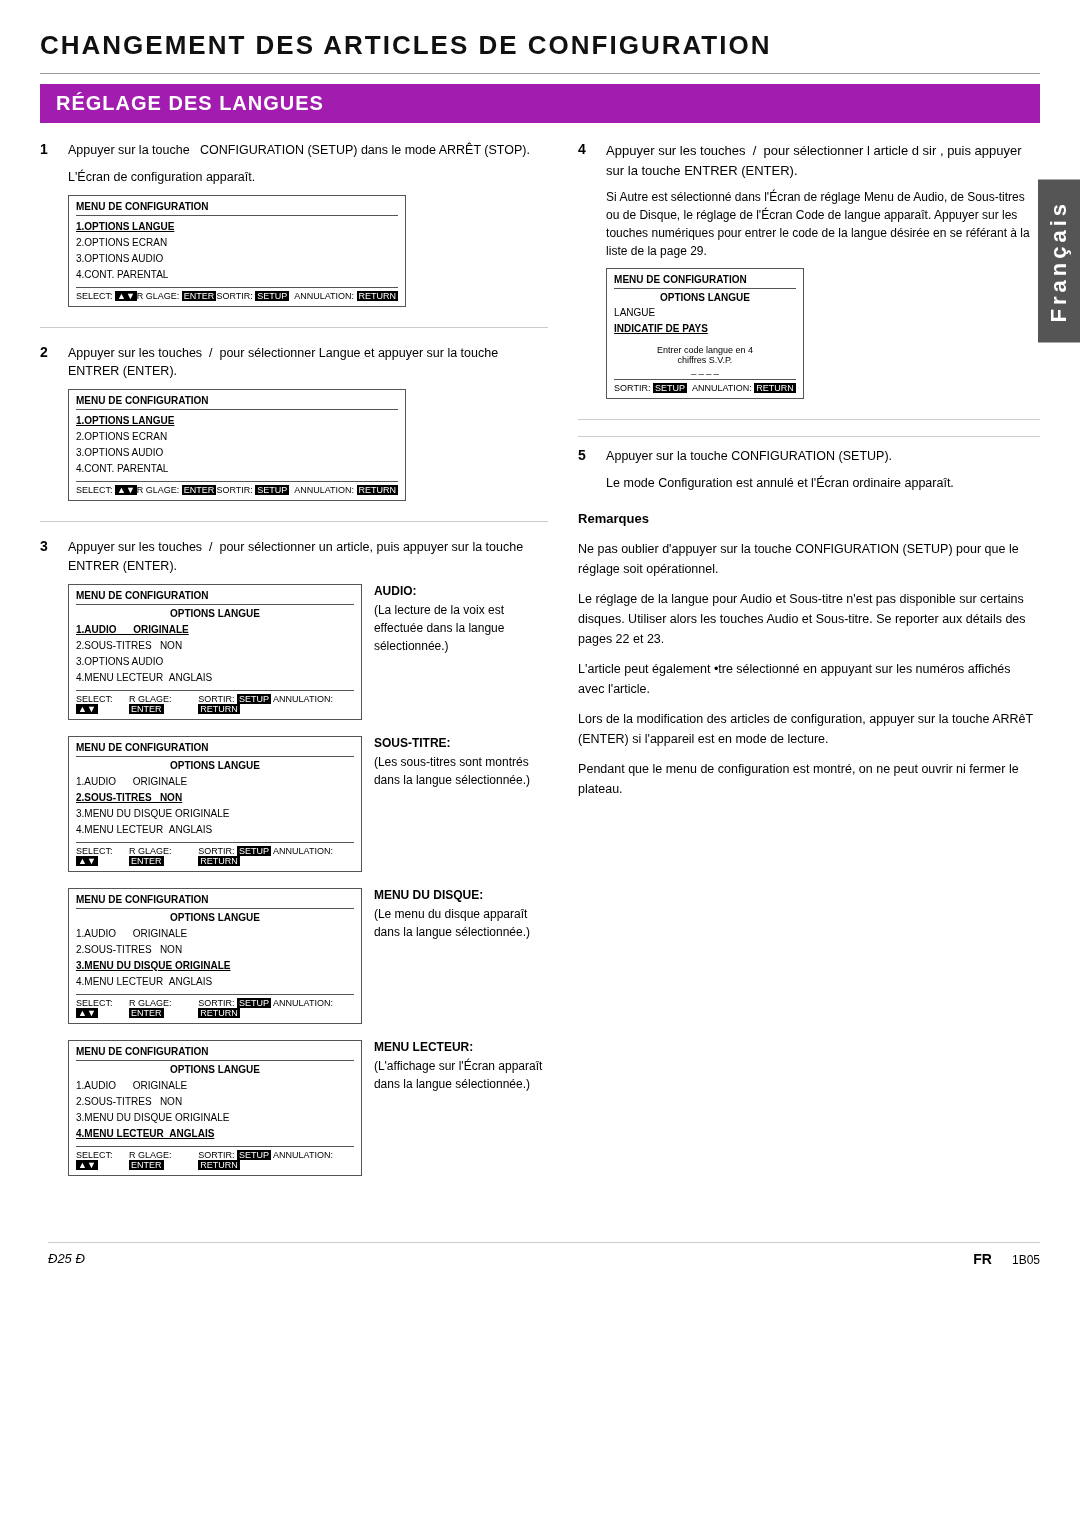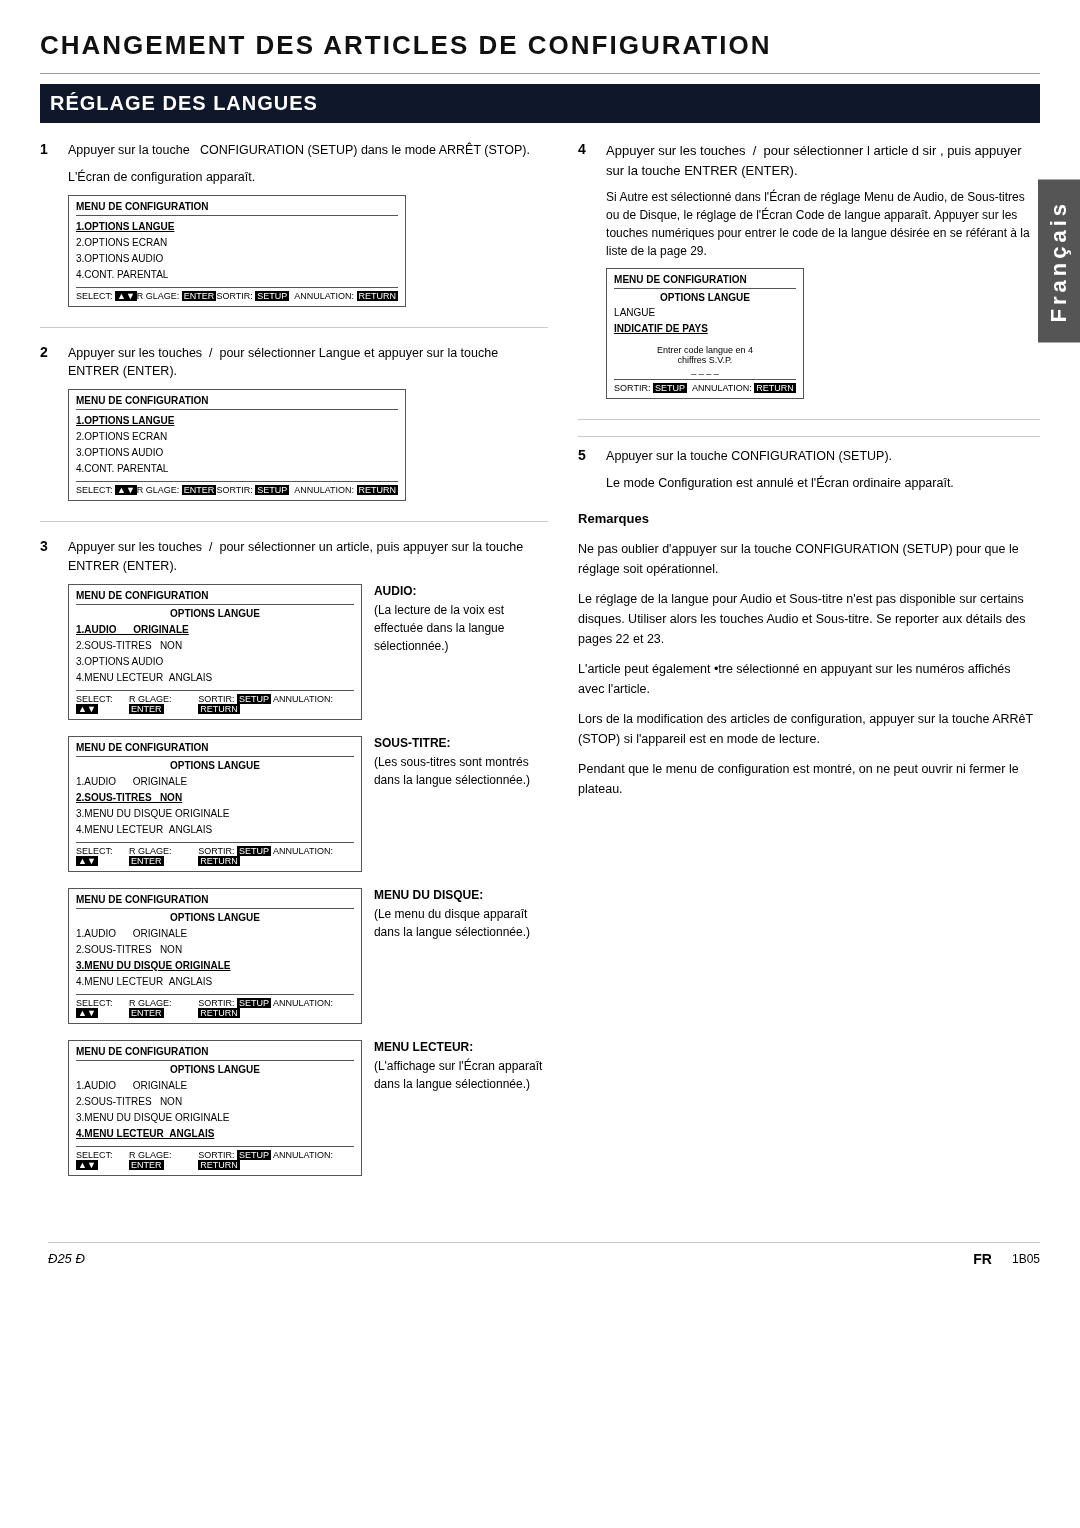--- a/index.html
+++ b/index.html
@@ -16,26 +16,26 @@
 
     .page-title {
       font-size: 26px;
       font-weight: bold;
       letter-spacing: 2px;
       margin-bottom: 12px;
       color: #111;
     }
 
     .section-header {
-      background: #0f172a;
+      background: #a21caf;
       color: #fff;
       font-size: 20px;
       font-weight: bold;
       letter-spacing: 1px;
-      padding: 8px 10px;
+      padding: 8px 16px;
       margin-bottom: 18px;
     }
 
     .content-columns {
       display: flex;
       gap: 30px;
       margin-bottom: 10px;
     }
 
     .left-col {
@@ -430,31 +430,31 @@
       <div class="remarks-text">
         Ne pas oublier d'appuyer sur la touche CONFIGU­RATION (SETUP) pour que le réglage soit opérationnel.
       </div>
       <div class="remarks-text">
         Le réglage de la langue pour Audio et Sous-titre n'est pas disponible sur certains disques. Utiliser alors les touches Audio et Sous-titre. Se reporter aux détails des pages 22 et 23.
       </div>
       <div class="remarks-text">
         L'article peut également •tre sélectionné en appuyant sur les numéros affichés avec l'article.
       </div>
       <div class="remarks-text">
-        Lors de la modification des articles de configuration, appuyer sur la touche ARRêT (STOP) si l'appareil est en mode de lecture.
+        Lors de la modification des articles de configuration, appuyer sur la touche ARRêT (ENTER) si l'appareil est en mode de lecture.
       </div>
       <div class="remarks-text">
         Pendant que le menu de configuration est montré, on ne peut ouvrir ni fermer le plateau.
       </div>
     </div>
 
   </div>
 </div>
 
 <div class="vertical-tab">Français</div>
 
 <div class="page-footer">
   <div class="page-number">Ð25 Ð</div>
-  <div style="display:flex; gap:20px; align-items:center;">
+  <div style="display:flex; gap:20px; align-items:flex-end;">
     <div class="lang-code">FR</div>
     <div class="version-code">1B05</div>
   </div>
 </div>
 
 </body></html>

